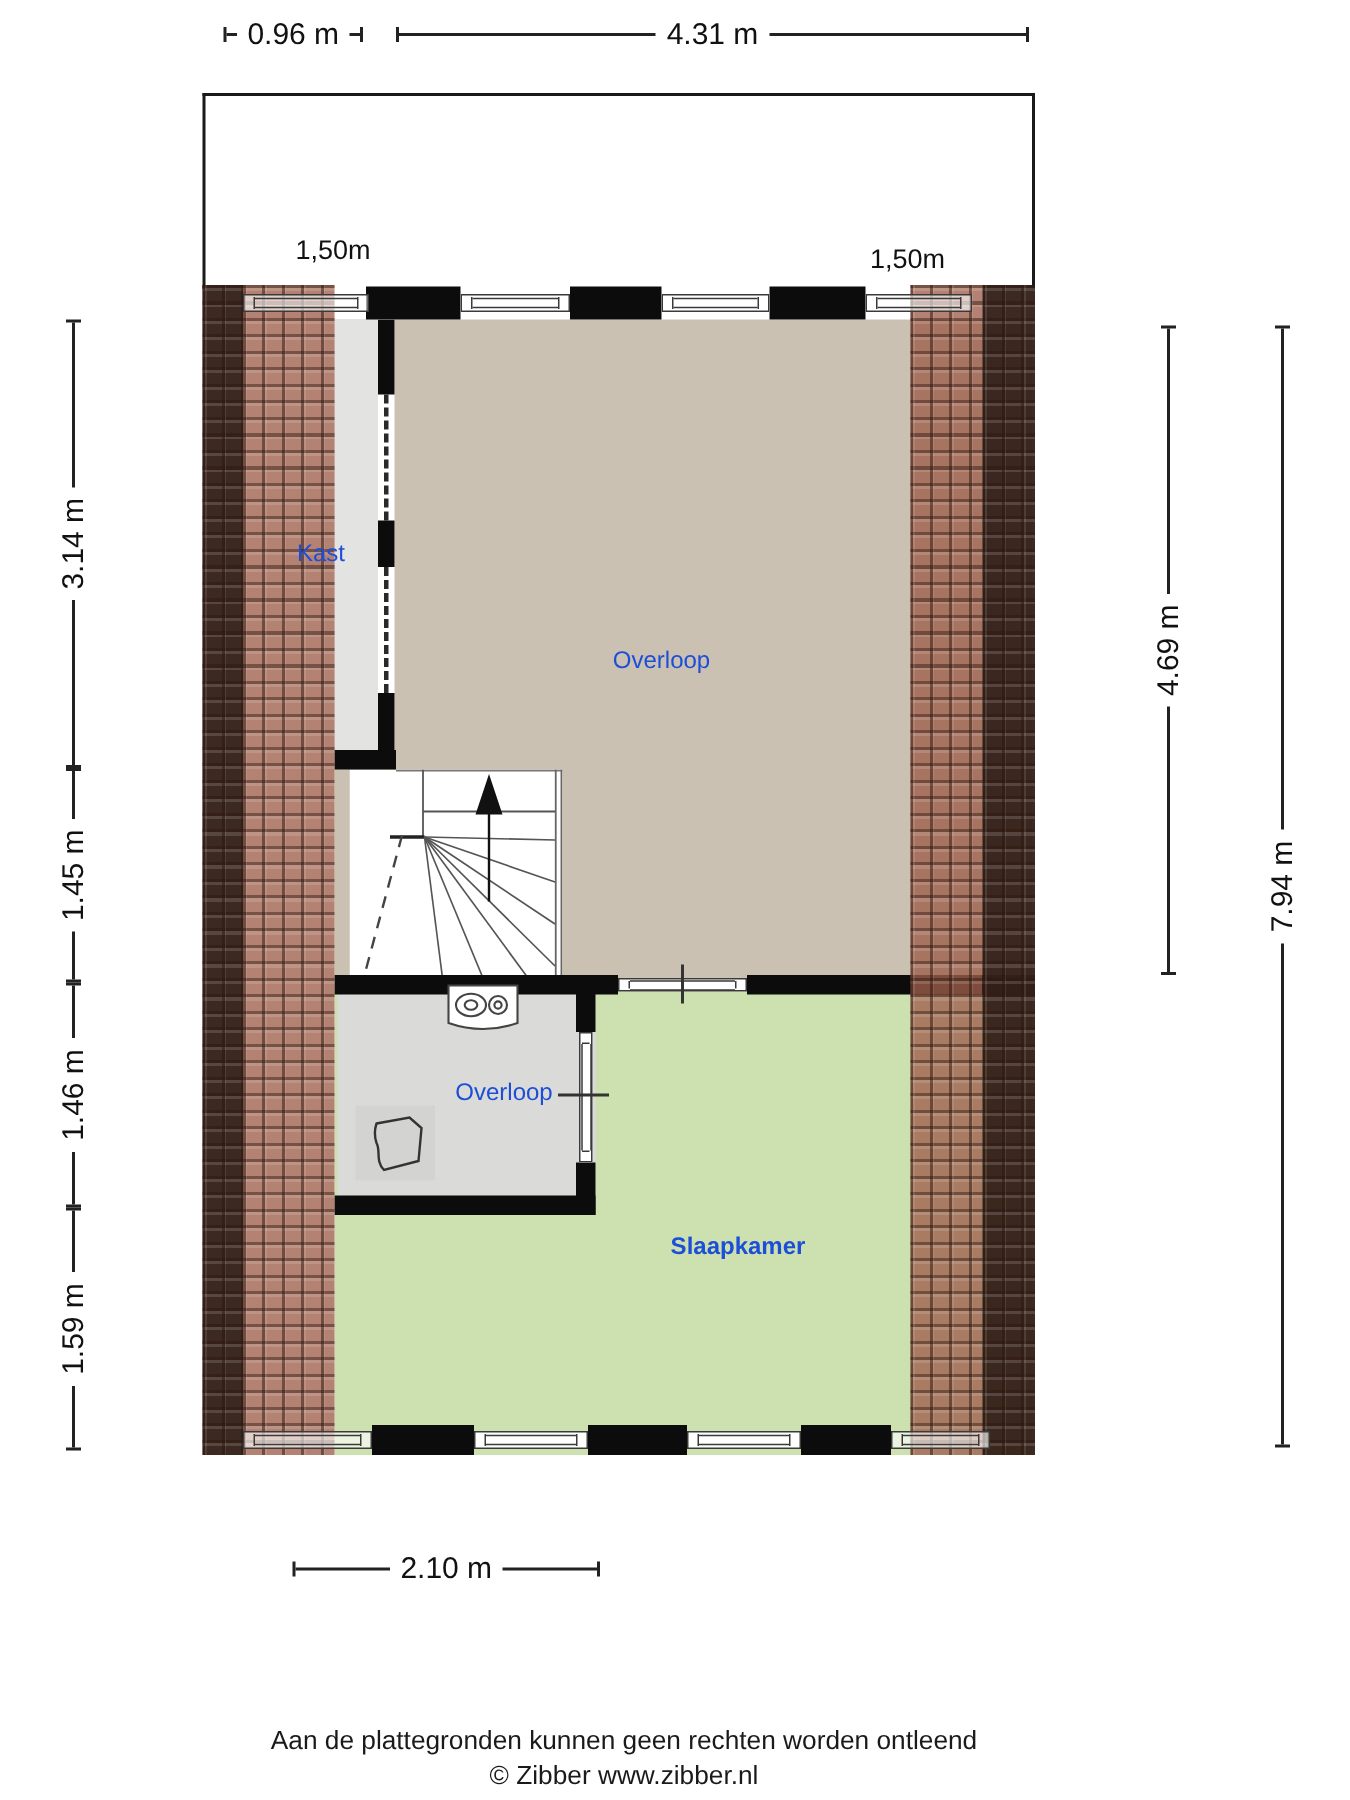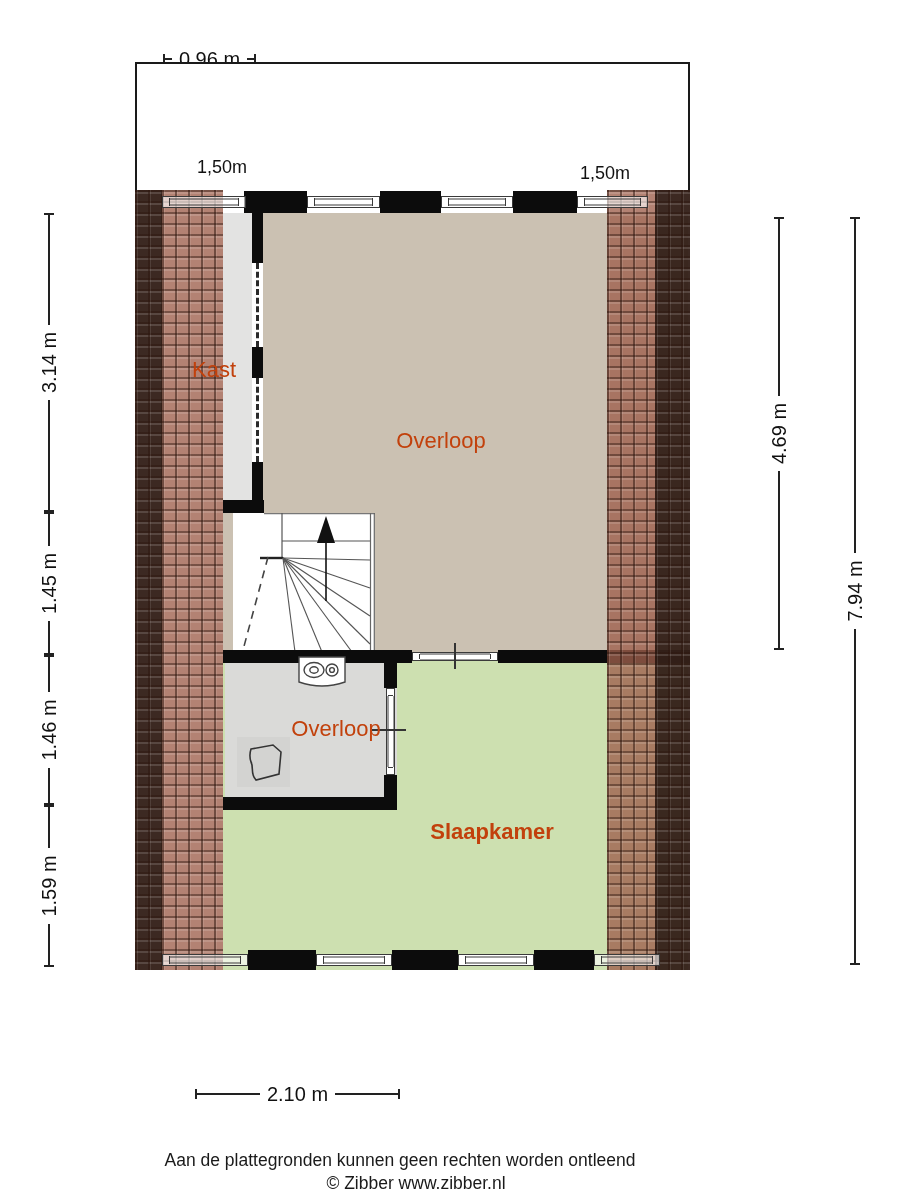--- a/index.html
+++ b/index.html
@@ -7,21 +7,21 @@
         font-family:"Liberation Sans",sans-serif;color:#111;}
   .abs{position:absolute;}
   
   .h-dim{position:absolute;display:flex;align-items:center;height:20px;}
   .h-dim::before,.h-dim::after{content:"";width:2px;height:10px;background:#222;}
   .v-dim{position:absolute;display:flex;align-items:center;height:20px;transform-origin:0 0;transform:rotate(-90deg);}
   .v-dim::before,.v-dim::after{content:"";width:2px;height:10px;background:#222;}
   .dline{flex:1;height:2px;background:#222;min-width:2px;}
   .dlabel{font-size:20px;color:#111;padding:0 7px;white-space:nowrap;}
   .small-label{position:absolute;font-size:18px;color:#111;transform:translate(-50%,-50%);white-space:nowrap;}
-  .room-label{position:absolute;font-size:22px;color:#c2410c;transform:translate(-50%,-50%);white-space:nowrap;}
+  .room-label{position:absolute;font-size:16px;color:#1d4ed8;transform:translate(-50%,-50%);white-space:nowrap;}
   
   .wall{position:absolute;background:#0c0c0c;}
   
   .win-h{position:absolute;background:#fff;border:1px solid #3a3a3a;box-sizing:border-box;}
   .win-h::before{content:"";position:absolute;left:7px;right:7px;top:50%;height:5px;transform:translateY(-50%);
                  border-top:1px solid #3a3a3a;border-bottom:1px solid #3a3a3a;}
   .win-h::after{content:"";position:absolute;top:1px;bottom:1px;left:6px;right:6px;
                 border-left:1px solid #3a3a3a;border-right:1px solid #3a3a3a;}
   .win-v{position:absolute;background:#fff;border:1px solid #3a3a3a;box-sizing:border-box;}
   .win-v::before{content:"";position:absolute;top:7px;bottom:7px;left:50%;width:5px;transform:translateX(-50%);
@@ -40,23 +40,28 @@
   
   .dash-zone{position:absolute;width:0;border-left:3px dashed #2a2a2a;}
   .dormer{position:absolute;background:#fff;border:2px solid #1a1a1a;border-bottom:none;box-sizing:border-box;}
   .footer-line{position:absolute;font-size:17.5px;color:#1a1a1a;transform:translateX(-50%);white-space:nowrap;}
 </style>
 </head>
 <body>
 
 <div class="plan">
 
-  <div class="h-dim" style="left:163px;top:13px;width:93px;margin-top:36px;">
+  <div class="h-dim" style="left:149px;top:13px;width:93px;">
     <span class="dline"></span>
     <span class="dlabel">0.96 m</span>
+    <span class="dline"></span>
+  </div>
+  <div class="h-dim" style="left:264px;top:13px;width:422px;">
+    <span class="dline"></span>
+    <span class="dlabel">4.31 m</span>
     <span class="dline"></span>
   </div>
   <div class="h-dim" style="left:226px;top:92px;width:380px;">
     <span class="dline"></span>
     <span class="dlabel">4.15 m</span>
     <span class="dline"></span>
   </div>
 
   <div class="dormer" style="left:135px;top:62px;width:555px;height:131px;"></div>
 
@@ -180,22 +185,22 @@
     <span class="dline"></span>
     <span class="dlabel">4.69 m</span>
     <span class="dline"></span>
   </div>
   <div class="v-dim" style="left:845px;top:965px;width:748px;">
     <span class="dline"></span>
     <span class="dlabel">7.94 m</span>
     <span class="dline"></span>
   </div>
 
-  <div class="h-dim" style="left:195px;top:1036px;width:205px;margin-top:48px;">
+  <div class="h-dim" style="left:195px;top:1036px;width:205px;">
     <span class="dline"></span>
     <span class="dlabel">2.10 m</span>
     <span class="dline"></span>
   </div>
 
-  <div class="footer-line" style="left:400px;top:1150px;">Aan de plattegronden kunnen geen rechten worden ontleend</div>
+  <div class="footer-line" style="left:416px;top:1150px;">Aan de plattegronden kunnen geen rechten worden ontleend</div>
   <div class="footer-line" style="left:416px;top:1173px;">© Zibber www.zibber.nl</div>
 
 </div>
 
 </body></html>

